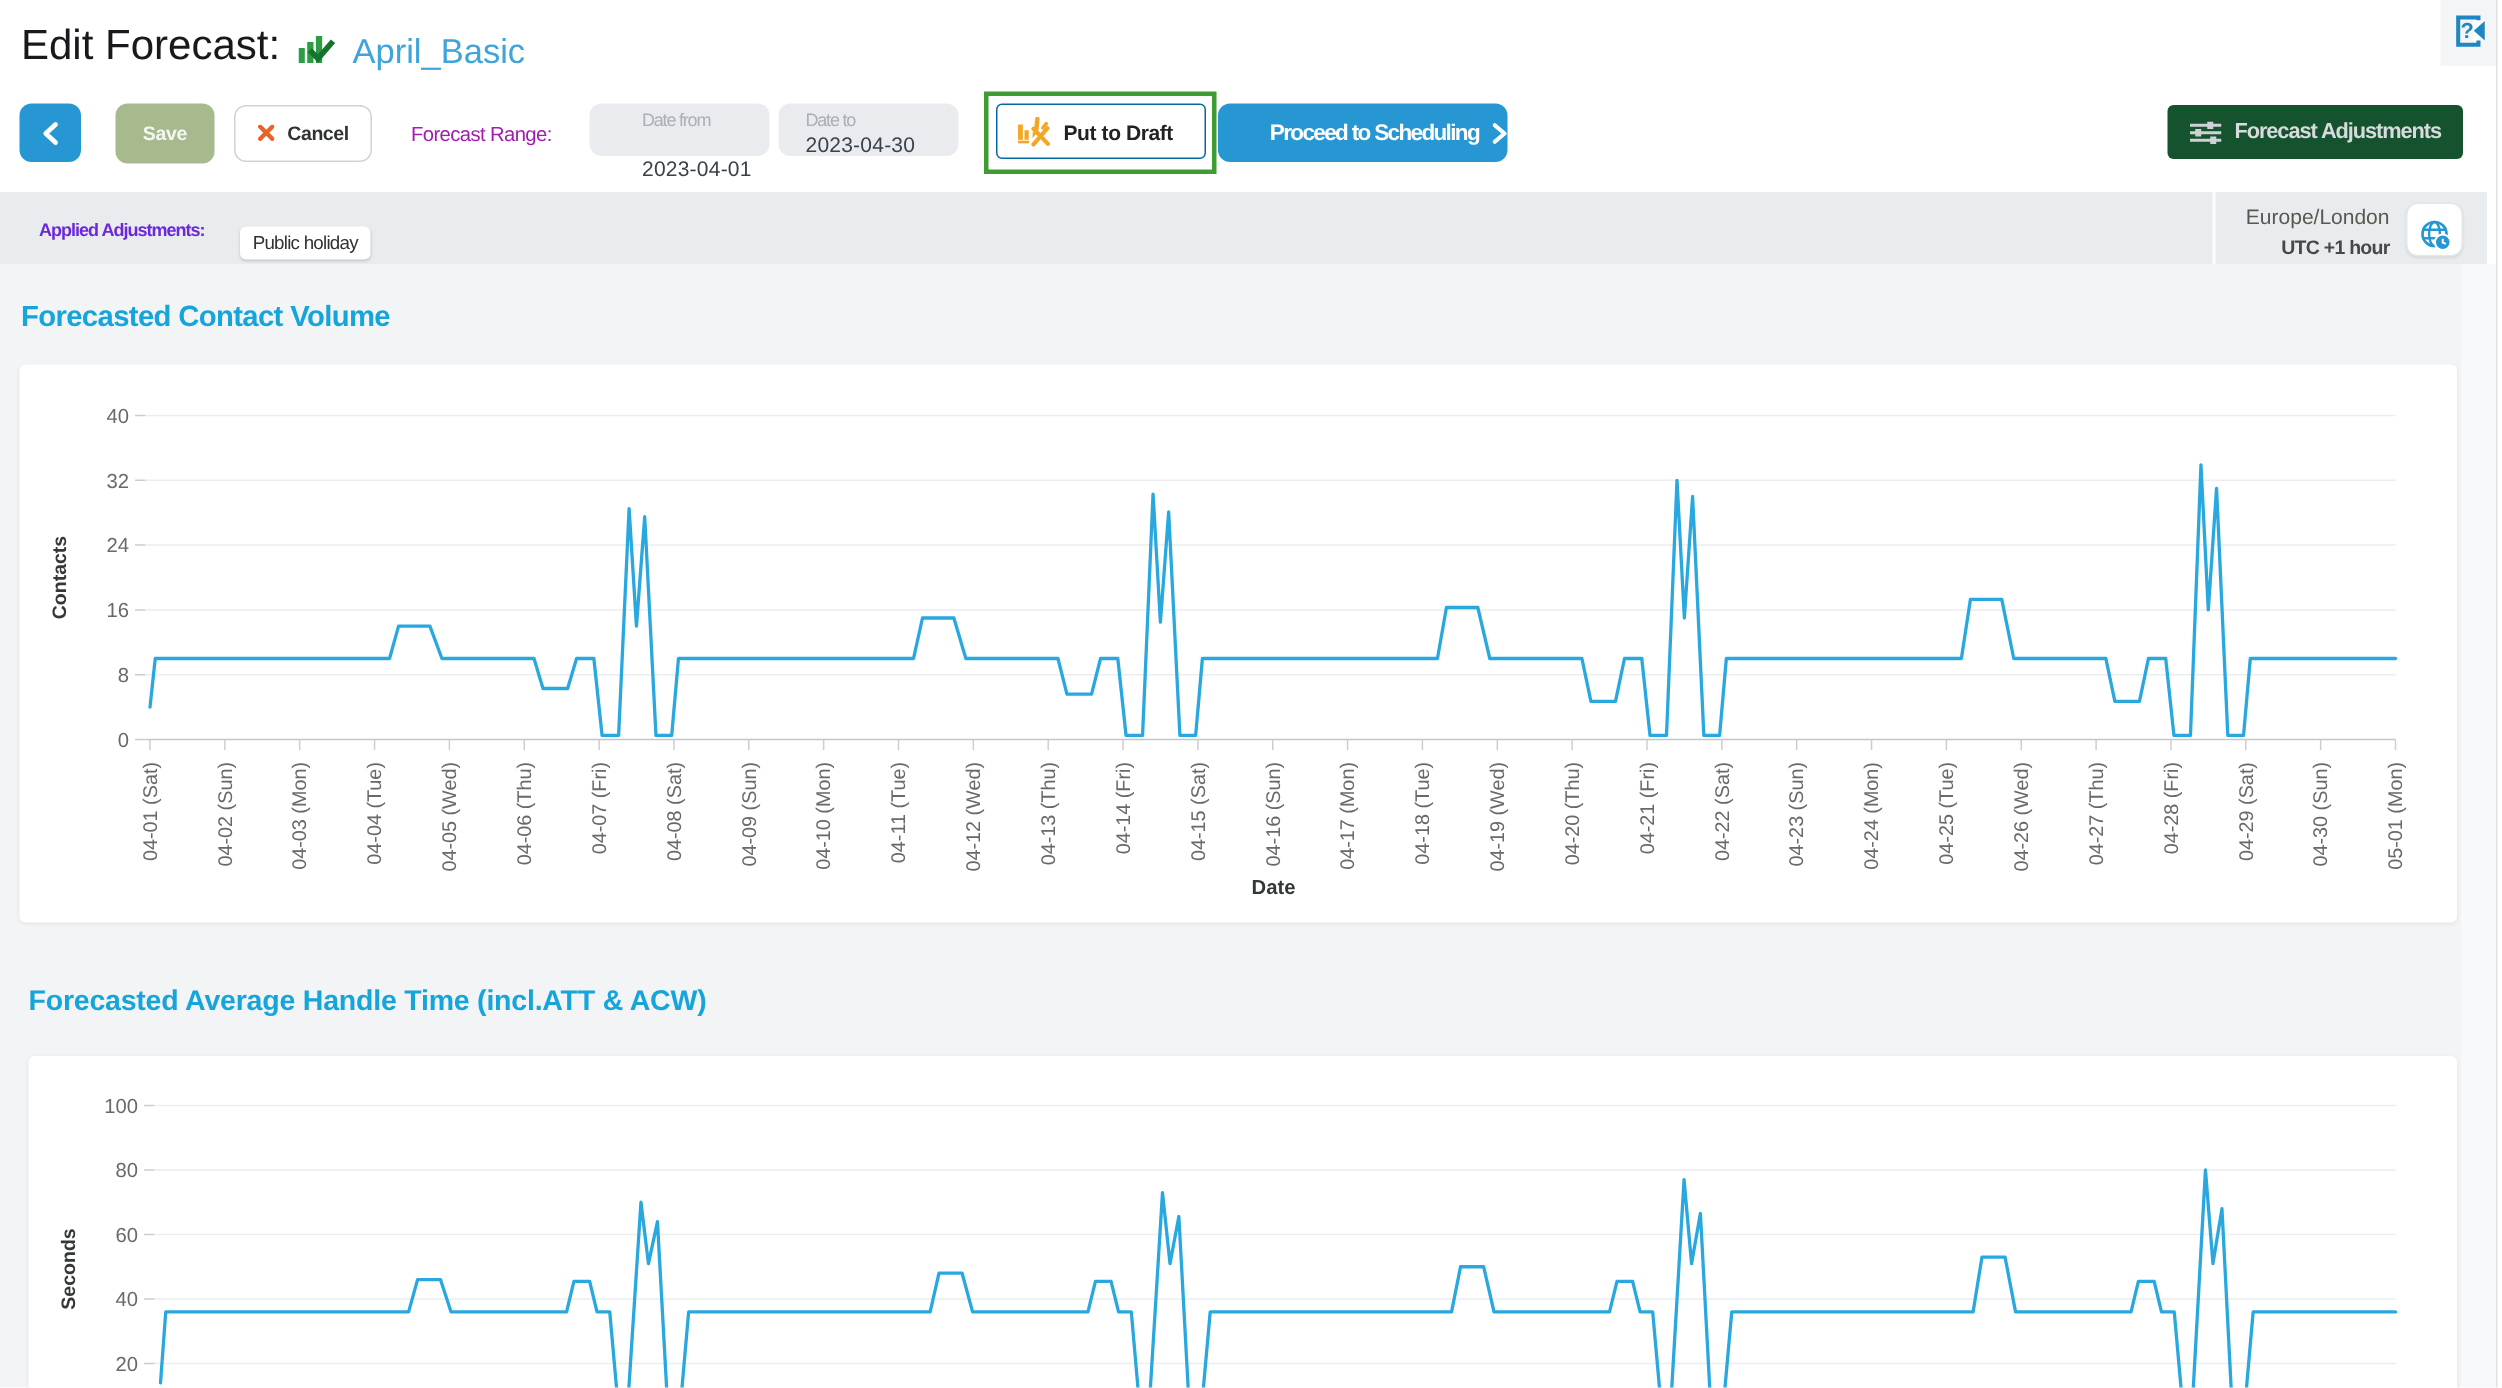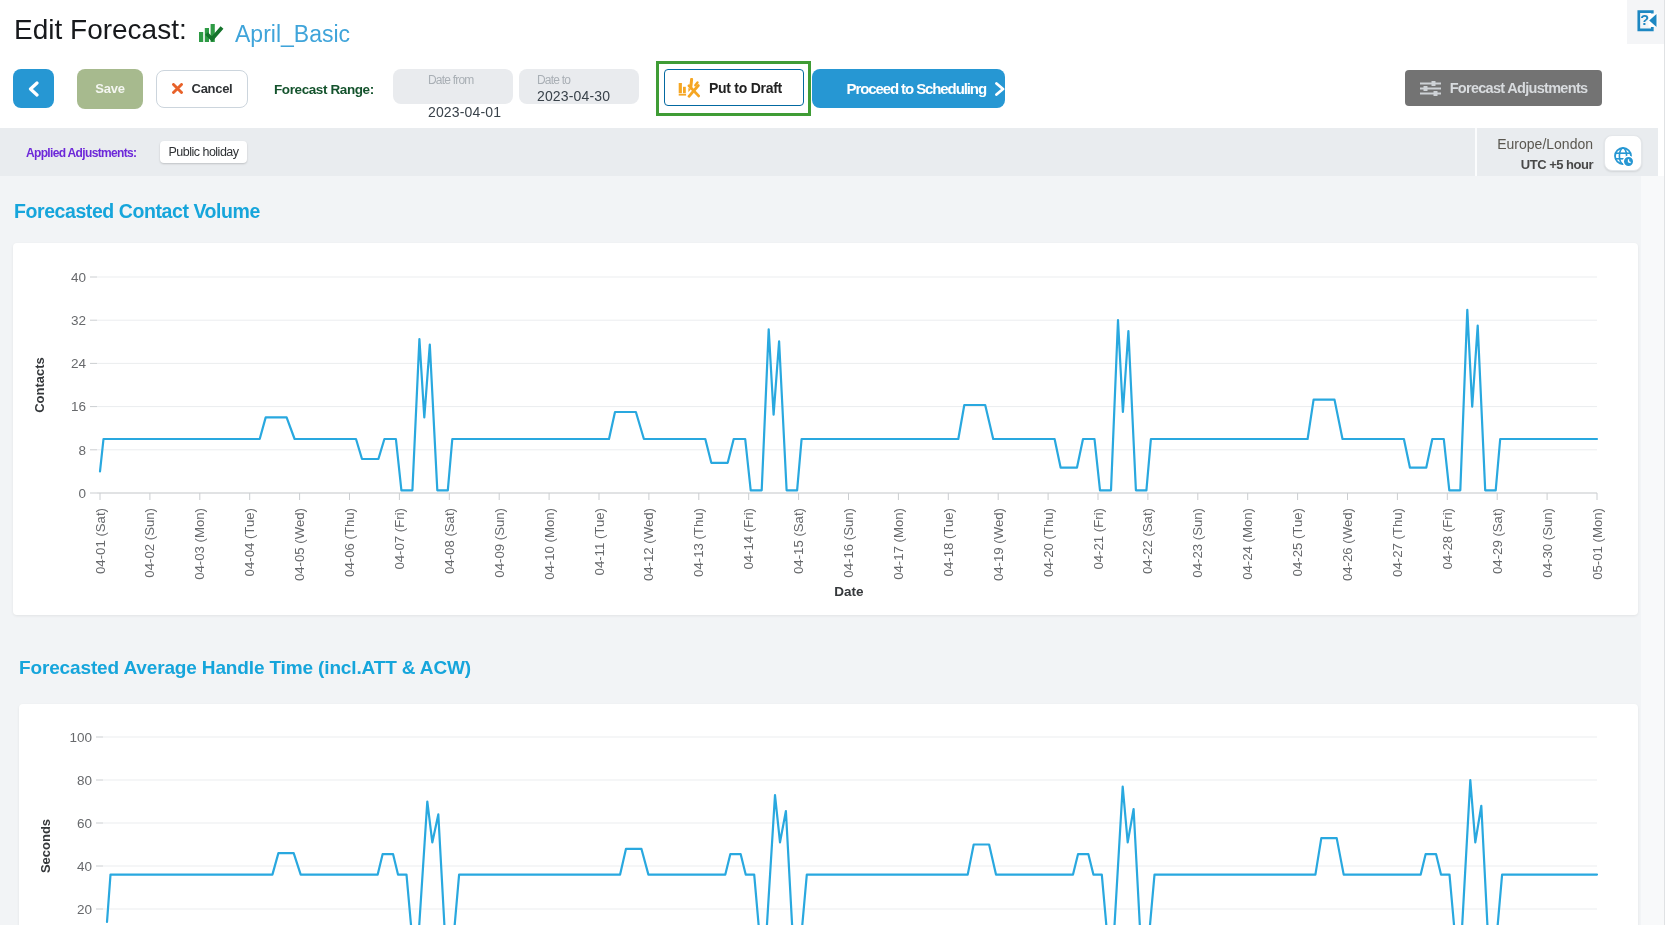--- a/index.html
+++ b/index.html
@@ -19,21 +19,21 @@
 <div class="abs btn" style="left:13px;top:69px;width:41px;height:39px;background:#2697d3;border-radius:8px">
  <svg width="13" height="16" viewBox="0 0 13 16">
       <path d="M10 2 L3.5 8 L10 14" fill="none" stroke="#fff" stroke-width="3.2" stroke-linecap="round" stroke-linejoin="round"></path>
     </svg>
 </div>
 <div class="abs btn" style="left:77px;top:69px;width:66px;height:39.5px;background:#a7ba8e;border-radius:8px;color:#f4f6f1;font-size:13px;letter-spacing:-0.2px">Save</div>
 <div class="abs btn" style="left:156px;top:69.5px;width:92px;height:38.5px;background:#fff;border:1px solid #ccd5dd;border-radius:8px;color:#2f3235;font-size:13px;letter-spacing:-0.3px">
  <svg width="11" height="11" viewBox="0 0 11 11" style="margin-right:9px">
       <path d="M1.5 1.5 L9.5 9.5 M9.5 1.5 L1.5 9.5" stroke="#e8622a" stroke-width="2.9" stroke-linecap="round"></path>
     </svg>Cancel</div>
-<div class="abs" style="left:274px;top:82px;font-size:13.5px;font-weight:bold;color:#14532d;letter-spacing:-0.4px">Forecast Range:</div>
+<div class="abs" style="left:274px;top:82px;font-size:13.5px;font-weight:normal;color:#a21caf;letter-spacing:-0.4px">Forecast Range:</div>
 
 <div class="abs" style="left:393px;top:69px;width:120px;height:35px;background:#e9ebee;border-radius:8px;padding:4px 0 0 35px">
  <div style="font-size:12px;color:#a9afb5;letter-spacing:-0.8px">Date from</div>
  <div style="font-size:14px;color:#39424a;letter-spacing:0.15px;margin-top:17px">2023-04-01</div>
 </div>
 <div class="abs" style="left:519px;top:69px;width:120px;height:35px;background:#e9ebee;border-radius:8px;padding:4px 0 0 18px">
  <div style="font-size:12px;color:#a9afb5;letter-spacing:-0.8px">Date to</div>
  <div style="font-size:14px;color:#39424a;letter-spacing:0.15px;margin-top:0.5px">2023-04-30</div>
 </div>
 
@@ -53,40 +53,40 @@
   <path d="M19.5 4.5 L17.3 7.2" stroke-width="2.4"></path>
       </g>
  </svg>Put to Draft</div>
 
 <div class="abs btn" style="left:812px;top:69px;width:193px;height:39px;background:#2697d3;border-radius:8px;color:#fff;font-size:15px;letter-spacing:-1.1px;justify-content:flex-end;padding-left:18px">Proceed to Scheduling
  <svg width="10" height="14" viewBox="0 0 10 14" style="margin-left:9px">
       <path d="M1.5 1.5 L8 7 L1.5 12.5" fill="none" stroke="#fff" stroke-width="2.8" stroke-linecap="round" stroke-linejoin="round"></path>
     </svg>
 </div>
 
-<div class="abs btn" style="left:1405px;top:70px;width:197px;height:36px;background:#737373;border-radius:4px;color:#d8dbde;font-size:14.5px;letter-spacing:-0.7px">
+<div class="abs btn" style="left:1445px;top:70px;width:197px;height:36px;background:#14532d;border-radius:4px;color:#d8dbde;font-size:14.5px;letter-spacing:-0.7px">
  <svg width="21" height="15" viewBox="0 0 21 15" style="margin-right:9px">
   <g stroke="#ced2d6" stroke-width="2">
         <line x1="0" y1="2.5" x2="21" y2="2.5"></line>
         <line x1="0" y1="7.5" x2="21" y2="7.5"></line>
         <line x1="0" y1="12.5" x2="21" y2="12.5"></line>
       </g>
   <g fill="#ced2d6">
         <rect x="11.5" y="0" width="4" height="5"></rect>
         <rect x="3.5" y="5" width="4" height="5"></rect>
         <rect x="13.5" y="10" width="4" height="5"></rect>
       </g>
  </svg>Forecast Adjustments</div>
 
 <div class="abs" style="left:0;top:128px;width:1658px;height:48px;background:#e9ecef"></div>
 <div class="abs" style="left:1475px;top:128px;width:2px;height:48px;background:#fbfcfd"></div>
 <div class="abs" style="left:26px;top:146px;font-size:12px;font-weight:bold;color:#6d28d9;letter-spacing:-0.66px">Applied Adjustments:</div>
-<div class="abs btn" style="left:160px;top:141px;width:87px;height:22px;background:#fff;border-radius:4px;box-shadow:0 1px 2px rgba(0,0,0,0.18);font-weight:normal;font-size:12.5px;color:#2f3235;letter-spacing:-0.5px">Public holiday</div>
+<div class="abs btn" style="left:160px;top:151px;width:87px;height:22px;background:#fff;border-radius:4px;box-shadow:0 1px 2px rgba(0,0,0,0.18);font-weight:normal;font-size:12.5px;color:#2f3235;letter-spacing:-0.5px">Public holiday</div>
 <div class="abs" style="right:75px;top:136px;width:250px;text-align:right;font-size:14px;color:#5a5750">Europe/London</div>
-<div class="abs" style="right:75px;top:157px;width:250px;text-align:right;font-size:13px;font-weight:bold;color:#484848;letter-spacing:-0.5px">UTC +5 hour</div>
+<div class="abs" style="right:75px;top:157px;width:250px;text-align:right;font-size:13px;font-weight:bold;color:#484848;letter-spacing:-0.5px">UTC +1 hour</div>
 <div class="abs" style="left:1604px;top:135px;width:38px;height:36px;background:#fff;border-radius:8px;border:1px solid #e4e7ea;box-shadow:0 1px 2px rgba(0,0,0,0.10)">
  <svg width="22" height="22" viewBox="0 0 22 22" style="margin:10px 0 0 8px">
   <circle cx="10" cy="10" r="8" fill="none" stroke="#2697d3" stroke-width="1.8"></circle>
   <ellipse cx="10" cy="10" rx="3.6" ry="8" fill="none" stroke="#2697d3" stroke-width="1.6"></ellipse>
   <line x1="2" y1="7.2" x2="18" y2="7.2" stroke="#2697d3" stroke-width="1.6"></line>
   <line x1="2" y1="12.8" x2="18" y2="12.8" stroke="#2697d3" stroke-width="1.6"></line>
   <circle cx="15.5" cy="15.5" r="5.2" fill="#2697d3" stroke="#fff" stroke-width="1.4"></circle>
   <path d="M15.5 13.2 L15.5 15.7 L17.6 16.6" fill="none" stroke="#fff" stroke-width="1.3"></path>
  </svg>
 </div>

